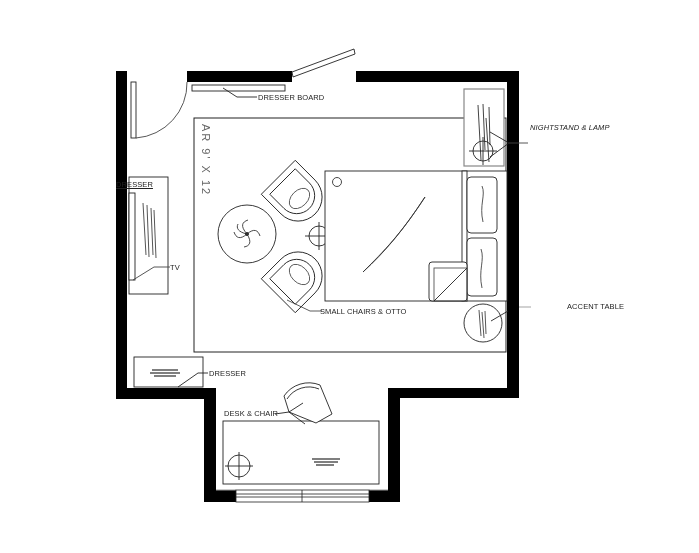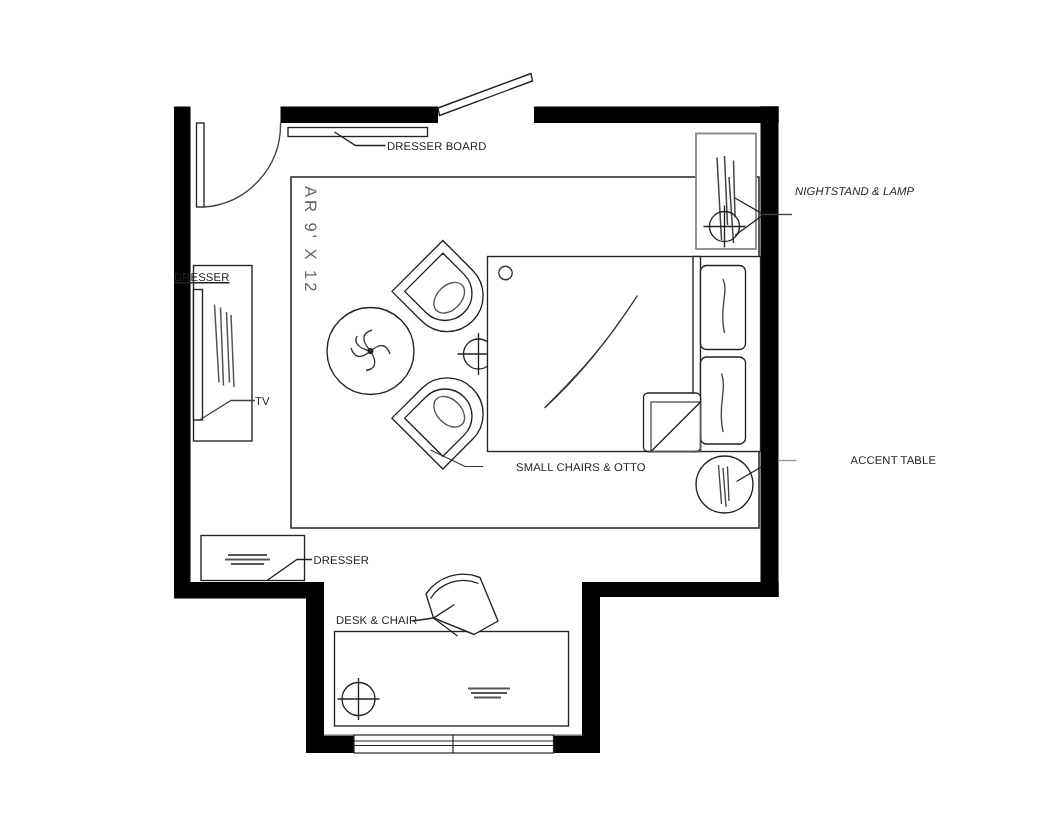--- a/index.html
+++ b/index.html
@@ -137,17 +137,17 @@
     <path d="M287,399 A26,26 0 0 1 319,389" fill="none"></path>
     <polyline points="275,414 289,412 303,403" fill="none"></polyline>
     <line x1="289" y1="412" x2="305" y2="424"></line>
   </g>
 </svg>
 
 <div class="lbl" style="left:258px; top:94px;">DRESSER BOARD</div>
 <div class="lbl" style="left:530px; top:124px;font-style:italic;">NIGHTSTAND &amp; LAMP</div>
 <div class="lbl" style="left:116px; top:181px;text-decoration:underline;">DRESSER</div>
 <div class="lbl" style="left:170px; top:264px;">TV</div>
-<div class="lbl" style="left:344px; top:308px;">SMALL CHAIRS &amp; OTTO</div>
+<div class="lbl" style="left:320px; top:308px;">SMALL CHAIRS &amp; OTTO</div>
 <div class="lbl" style="left:567px; top:303px;">ACCENT TABLE</div>
 <div class="lbl" style="left:209px; top:370px;">DRESSER</div>
 <div class="lbl" style="left:224px; top:410px;">DESK &amp; CHAIR</div>
 <div class="lbl rot" style="left:211px; top:124px;">AR 9' X 12</div>
 
 </body></html>

